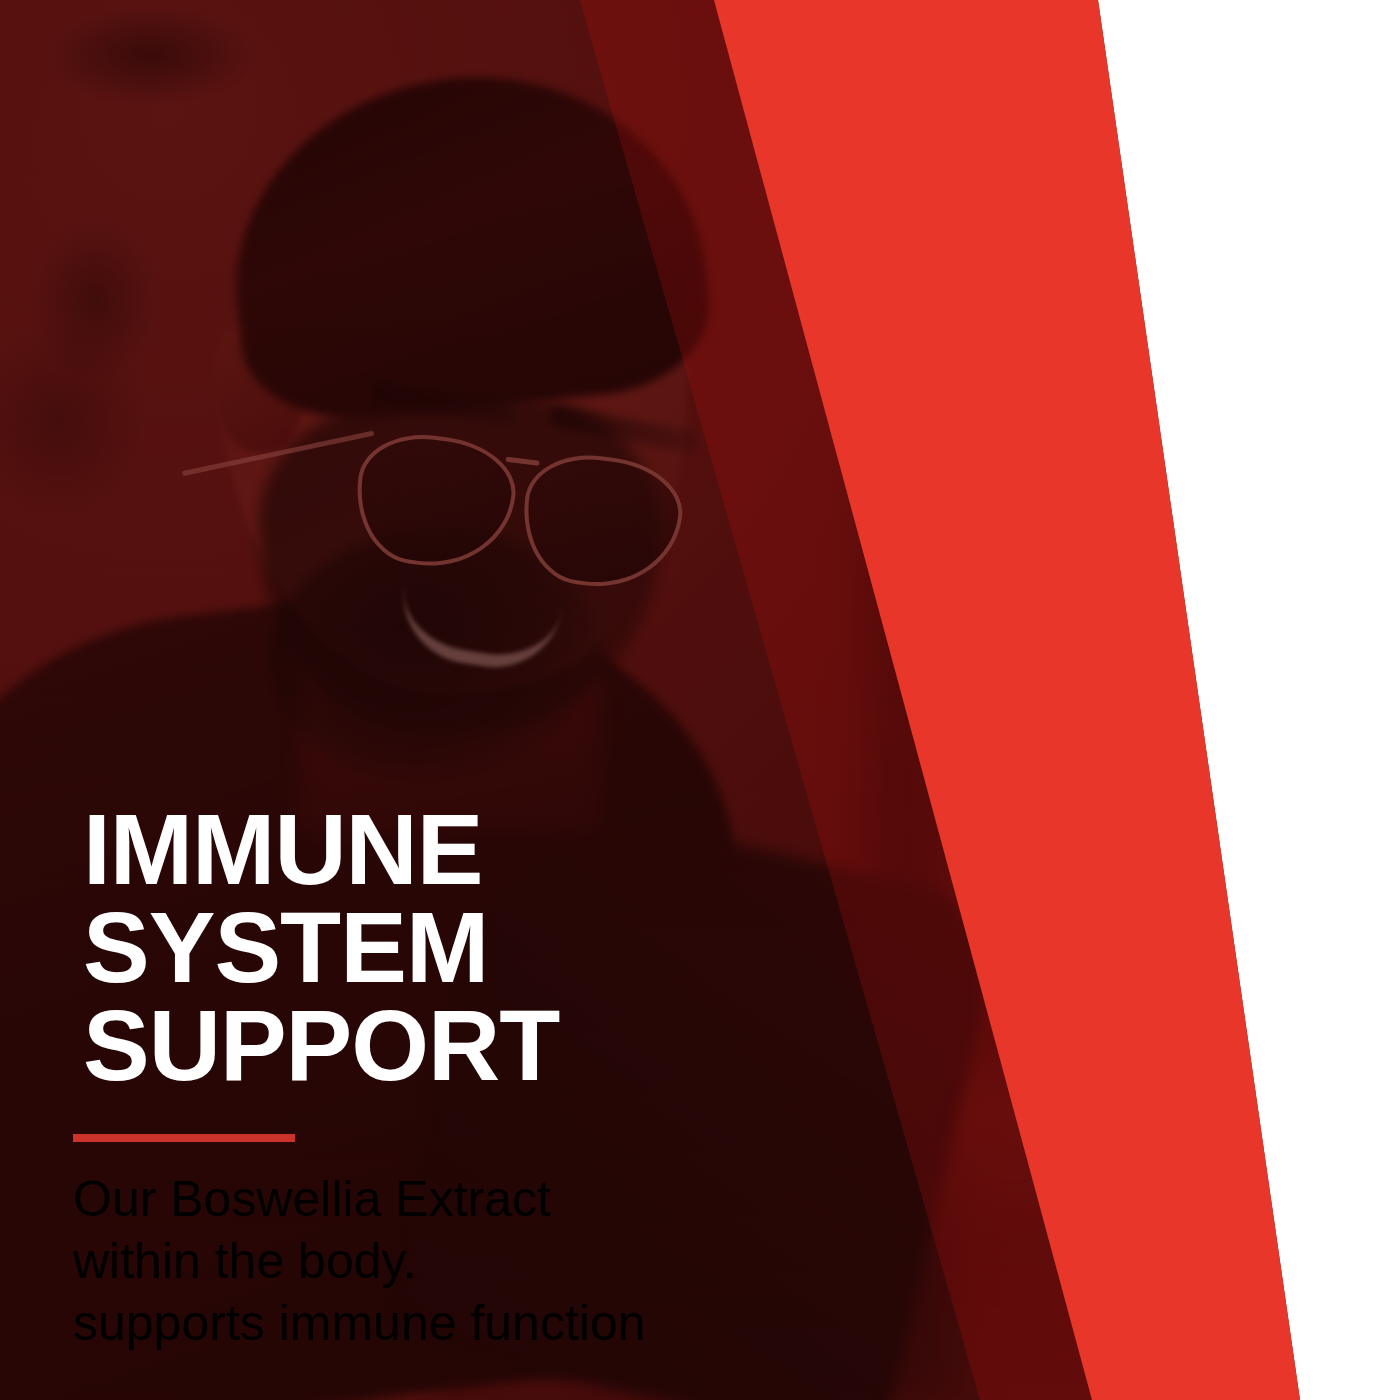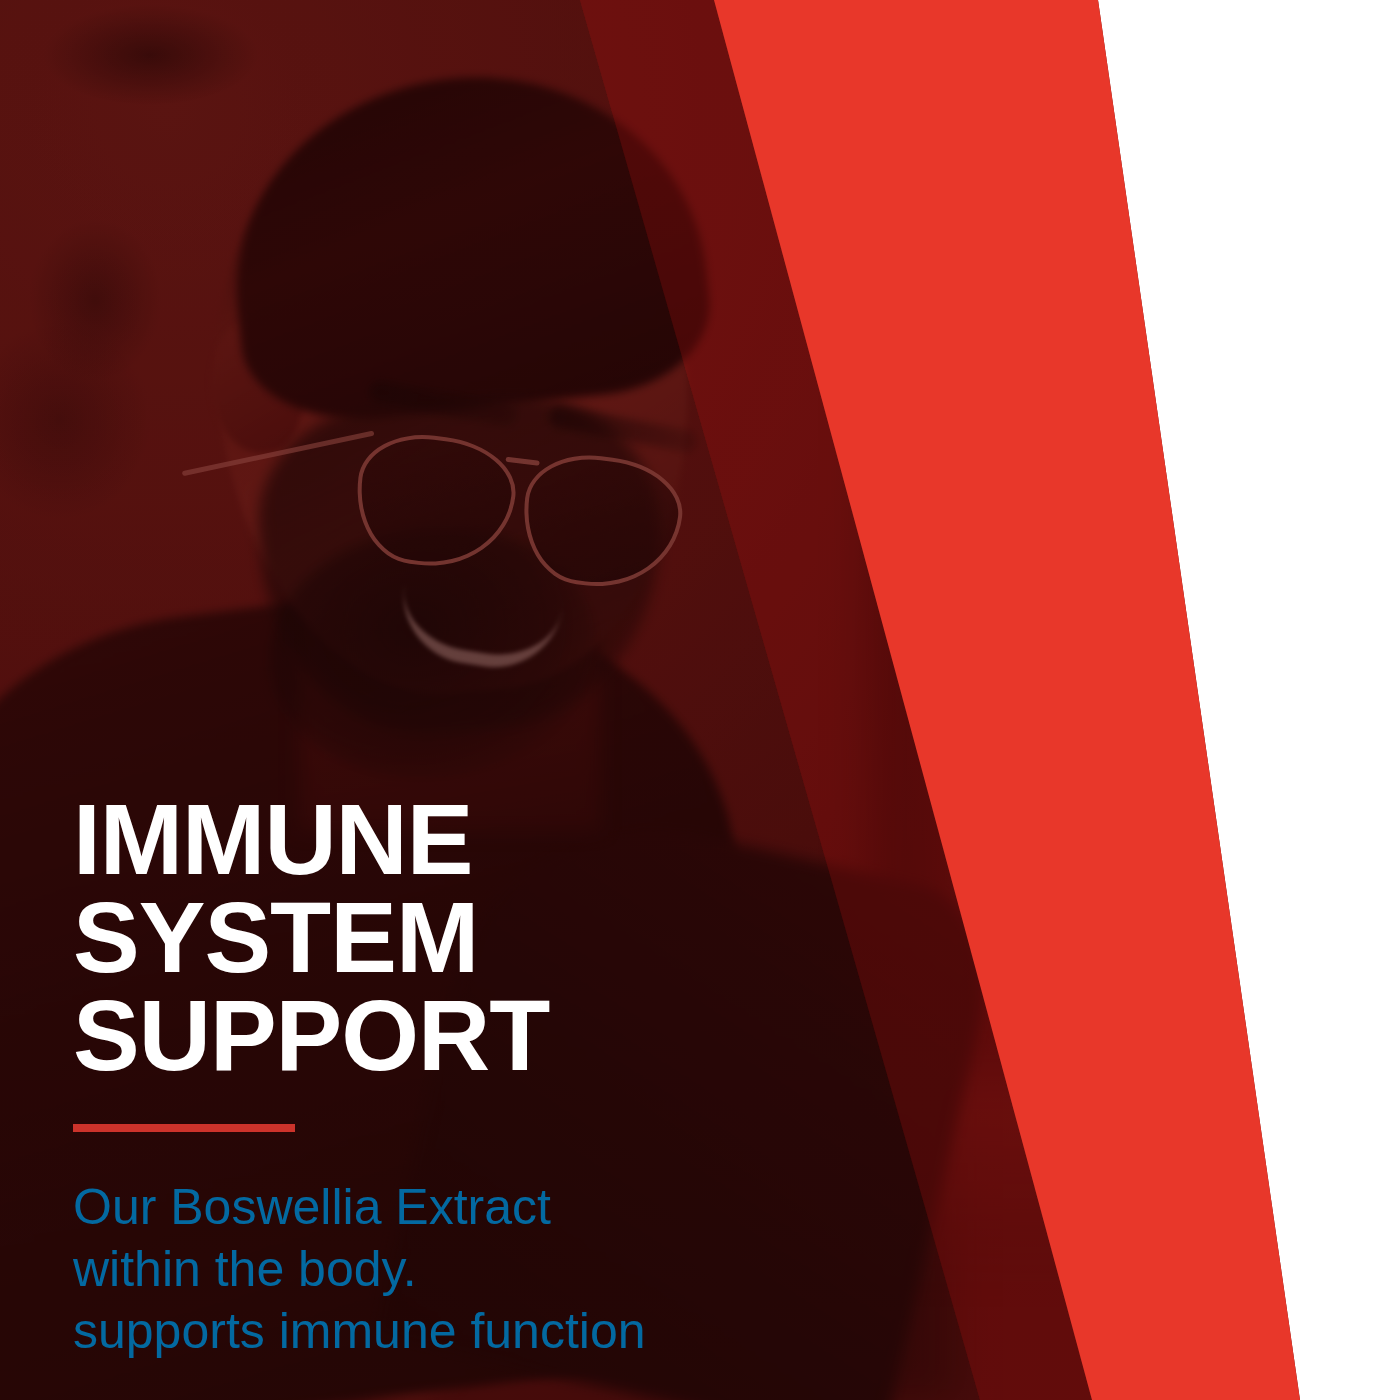--- a/index.html
+++ b/index.html
@@ -236,36 +236,36 @@
   }
 
   
   .text-block {
     position: absolute;
     left: 73px;
     top: 790px;
     width: 780px;
   }
   .headline {
-    margin: 0;
+    margin: 10px;
     color: #ffffff;
     font-size: 100px;
     line-height: 98px;
     font-weight: bold;
     letter-spacing: -1px;
   }
   .rule {
     width: 222px;
     height: 8px;
     margin: 40px 0 0 0;
     background: #cc332b;
   }
   .body-copy {
-    margin: 44px 0 0 0;
-    color: #0369a1;
+    margin: 26px 0 0 0;
+    color: #000000;
     font-size: 50px;
     line-height: 62px;
     font-weight: normal;
   }
   .body-copy .line { display: block; }
 </style>
 </head>
 <body>
 
 <div class="canvas">

